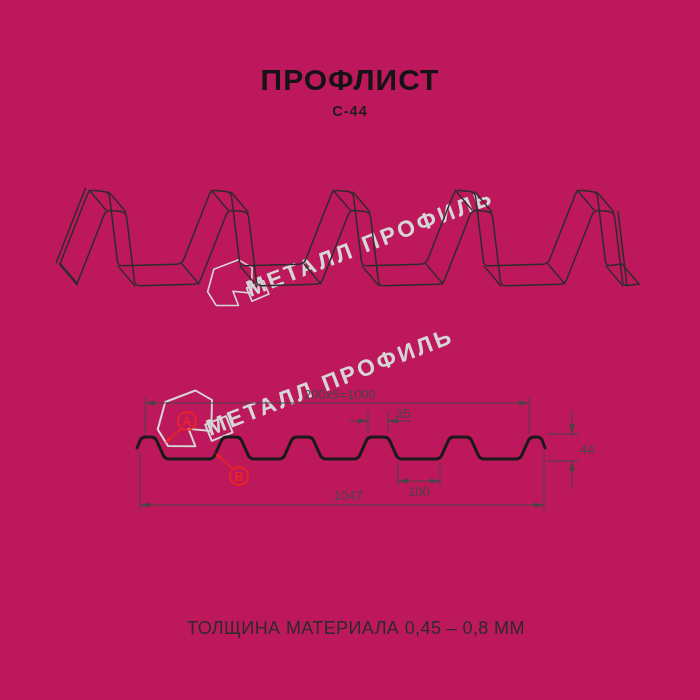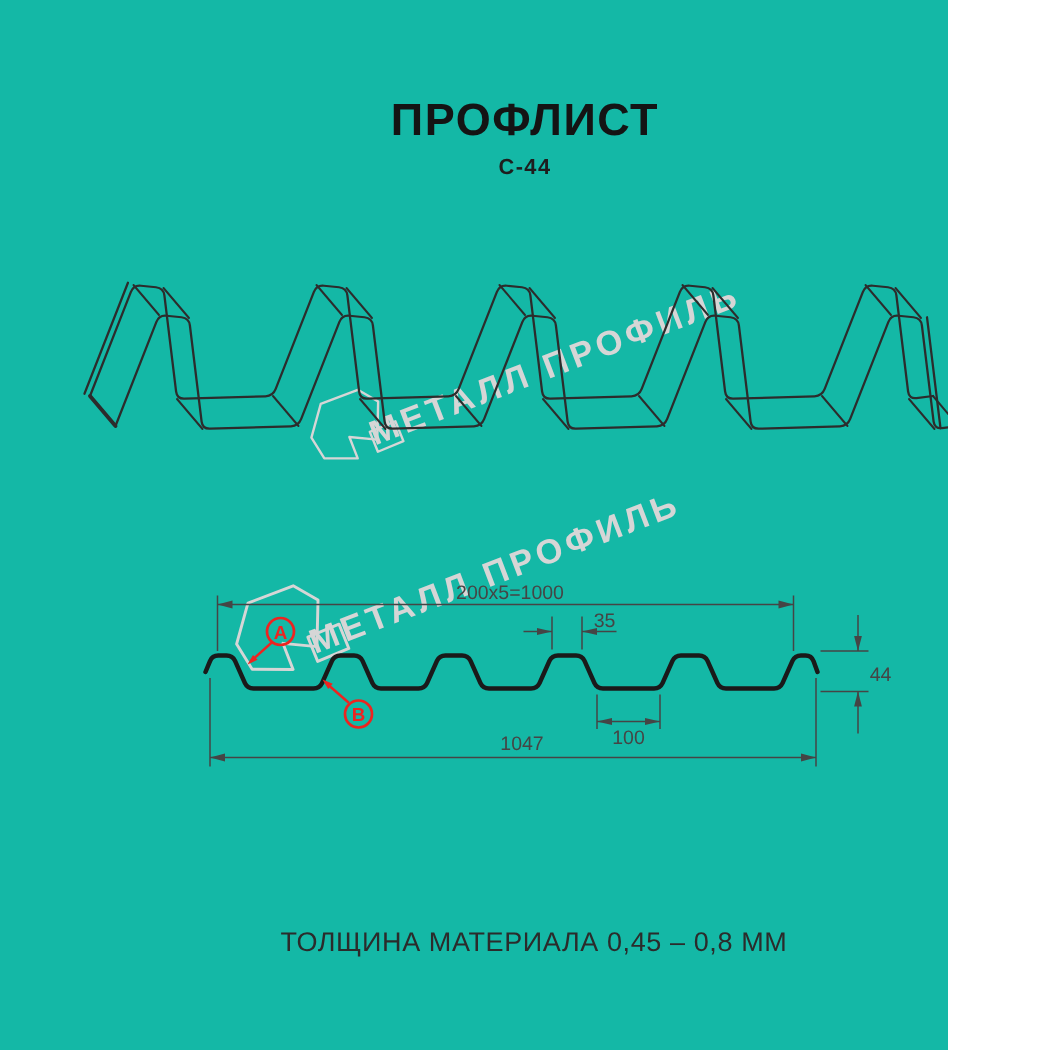--- a/index.html
+++ b/index.html
@@ -1,20 +1,20 @@
 <!DOCTYPE html>
 <html style="--red: #ed2420; --line: #1a1a1a; --line3d: #2c2c2c; --dim: #454545; --wm: #d6d6d6;"><head>
 <meta charset="utf-8">
 <style>
   :root{
     --red:#ed2420; --line:#1a1a1a; --line3d:#2c2c2c; --dim:#454545;
     --wm:#d6d6d6; --ink:#141414;
   }
   html,body{margin:0;padding:0;background:#ffffff;}
-  .stage{position:relative;width:632px;height:700px;background:#14b8a6;overflow:hidden;
+  .stage{position:relative;width:700px;height:700px;background:#be185d;overflow:hidden;
          font-family:"Liberation Sans", sans-serif;}
   svg{position:absolute;left:0;top:0;}
   text{font-family:"Liberation Sans", sans-serif;}
   .title{font-size:30px;font-weight:700;letter-spacing:1px;fill:var(--ink);}
   .subtitle{font-size:14.5px;font-weight:700;letter-spacing:1px;fill:#1e1e1e;}
   .footer-note{font-size:18px;font-weight:400;letter-spacing:0.4px;fill:#2b2b2b;}
   .dim-text{font-size:13px;fill:var(--dim);}
   .dim-line{stroke:var(--dim);stroke-width:1;fill:none;}
   .dim-arrow{fill:var(--dim);stroke:none;}
   .profile-line{stroke:var(--line);stroke-width:3;fill:none;stroke-linejoin:round;stroke-linecap:round;}

